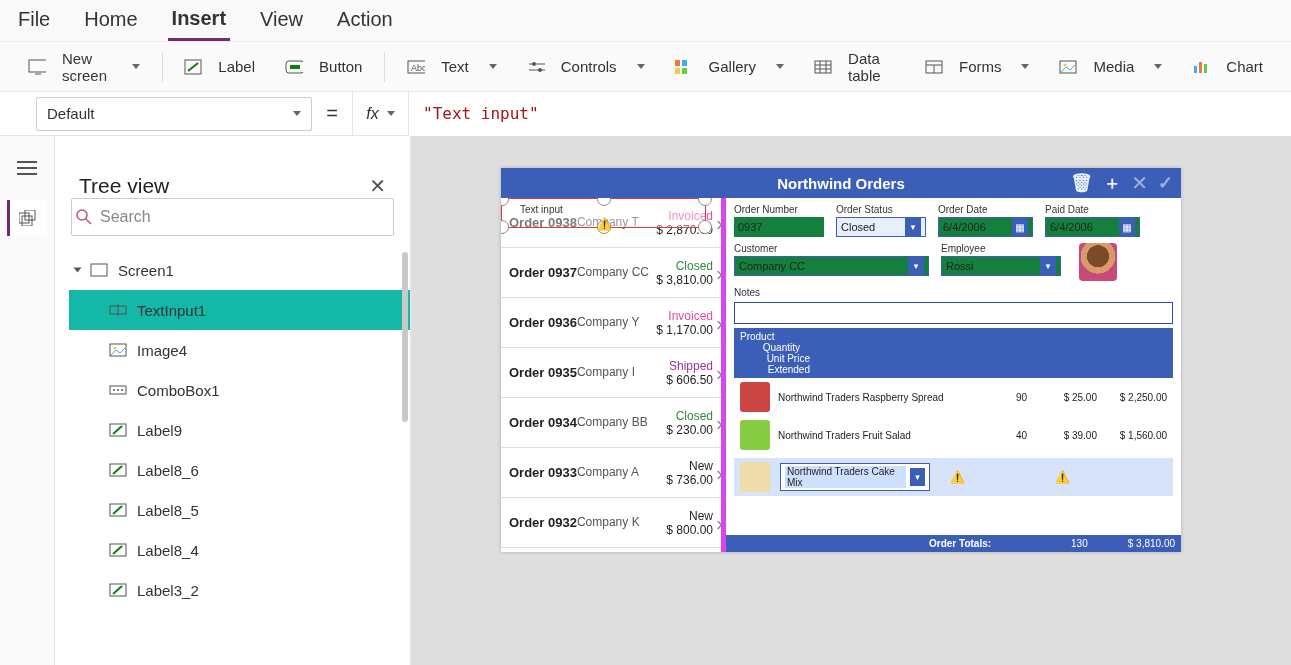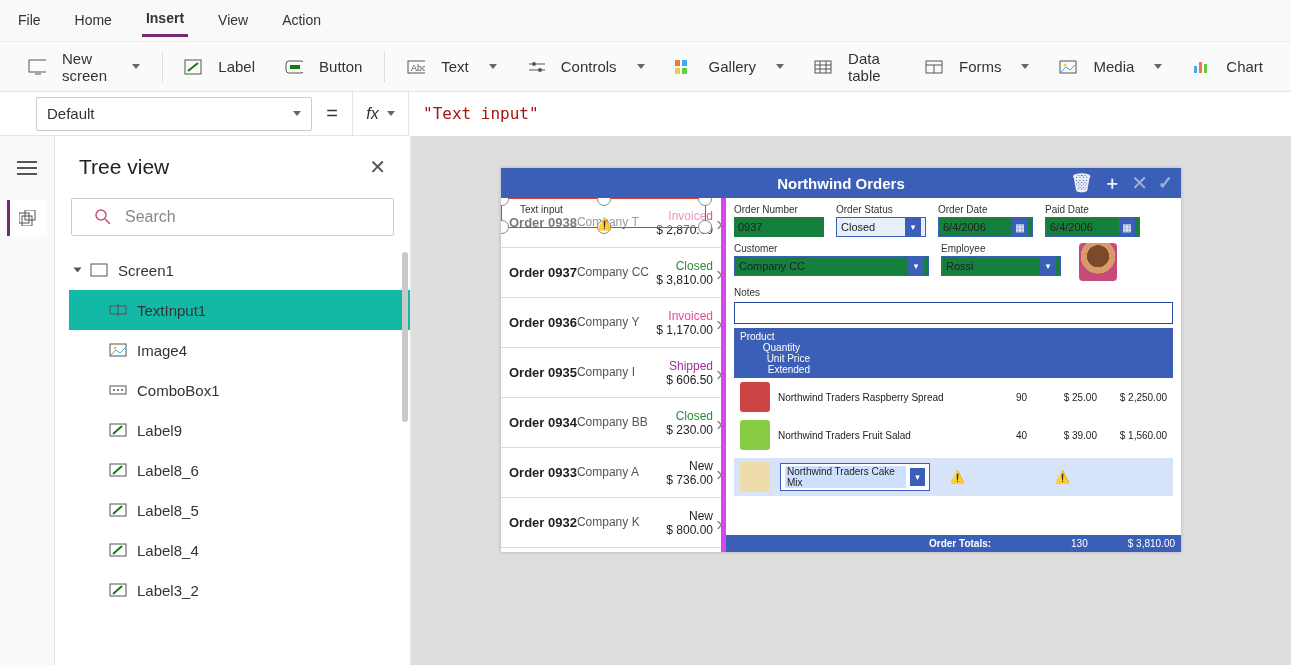--- a/index.html
+++ b/index.html
@@ -1,19 +1,19 @@
 <!DOCTYPE html>
 <html><head>
 <meta charset="utf-8">
 <style>
 * { box-sizing: border-box; margin: 0; padding: 0; font-family: "Segoe UI", Arial, sans-serif; }
 body { background: #f8f8f8; width: 1291px; height: 665px; overflow: hidden; position: relative; }
 
 
-.menubar { height: 42px; background: #f9f9f9; display: flex; align-items: center; padding: 0 14px; gap: 26px; font-size: 14px; color: #333; border-bottom: 1px solid #eee; }
+.menubar { height: 42px; background: #f9f9f9; display: flex; align-items: center; padding: 0 14px; gap: 26px; font-size: 20px; color: #333; border-bottom: 1px solid #eee; }
 .menubar .menu-item { padding: 6px 4px 8px; cursor: pointer; }
 .menubar .menu-item.active { border-bottom: 3px solid #742774; font-weight: 600; }
 
 
 .ribbon { height: 50px; background: #fafafa; display: flex; align-items: center; padding: 0 14px; gap: 2px; border-bottom: 1px solid #e5e5e5; font-size: 15px; color: #333; }
 .ribbon .rib-btn { display: flex; align-items: center; gap: 16px; padding: 6px 14px; cursor: pointer; border-radius: 2px; }
 .ribbon .sep { width: 1px; height: 30px; background: #ddd; margin: 0 6px; }
 .chevron-down { width: 0; height: 0; border-left: 4px solid transparent; border-right: 4px solid transparent; border-top: 5px solid #666; display: inline-block; margin-left: 4px; }
 
 
@@ -23,24 +23,24 @@
 .fx-block { width: 56px; height: 44px; display:flex; align-items:center; justify-content:center; border-left:1px solid #e5e5e5; font-style: italic; font-size: 16px; color:#333; gap:4px;}
 .formula-input { flex: 1; height: 44px; border-left: 1px solid #e5e5e5; padding: 0 14px; display: flex; align-items: center; font-family: Consolas, monospace; font-size: 16px; color: #a31515; background:#fff; }
 
 
 .left-rail { position: absolute; top: 136px; left: 0; width: 55px; height: 529px; background: #fafafa; border-right: 1px solid #e5e5e5; display:flex; flex-direction:column; align-items:center; padding-top:14px; gap:14px; }
 .rail-btn { width: 40px; height: 36px; display:flex; align-items:center; justify-content:center; cursor:pointer; }
 .rail-btn.active { border-left: 3px solid #742774; background:#fff; }
 
 
 .treeview { position:absolute; top:136px; left:55px; width:356px; height:529px; background:#fff; border-right:1px solid #e5e5e5; }
-.tv-head { height:62px; display:flex; align-items:center; justify-content:space-between; padding:0 24px; }
+.tv-head { height:62px; display:flex; align-items:flex-end; justify-content:space-between; padding:0 24px; }
 .tv-head h2 { font-size:21px; font-weight:400; color:#222; }
 .tv-close { font-size:20px; color:#555; cursor:pointer; }
-.tv-search { margin: 0 16px 10px; height: 38px; border:1px solid #ccc; border-radius:2px; display:flex; align-items:center; padding:0 23px; gap:14px; color:#888; }
+.tv-search { margin: 0 16px 10px; height: 38px; border:1px solid #ccc; border-radius:2px; display:flex; align-items:center; padding:0 4px; gap:8px; color:#888; }
 .tv-tree { padding: 4px 0 0 14px; font-size:15px; color:#333; overflow-y:auto; height:410px; position:relative; }
 .tv-row { height:40px; display:flex; align-items:center; gap:10px; padding-left:6px; cursor:pointer; }
 .tv-row.child { padding-left:40px; }
 .tv-row.selected { background:#14b8a6; }
 .tv-caret { width:0;height:0;border-top:4px solid transparent;border-bottom:4px solid transparent;border-left:5px solid #555; transform:rotate(90deg); }
 .tv-scrollbar { position:absolute; right:2px; top:6px; width:6px; height:170px; background:#c9c9c9; border-radius:3px; }
 
 
 .canvas { position:absolute; top:136px; left:411px; right:0; bottom:0; background:#dedede; }
 .app-frame { position:absolute; top:32px; left:90px; width:680px; height:384px; background:#fff; box-shadow:0 0 4px rgba(0,0,0,.2); }

